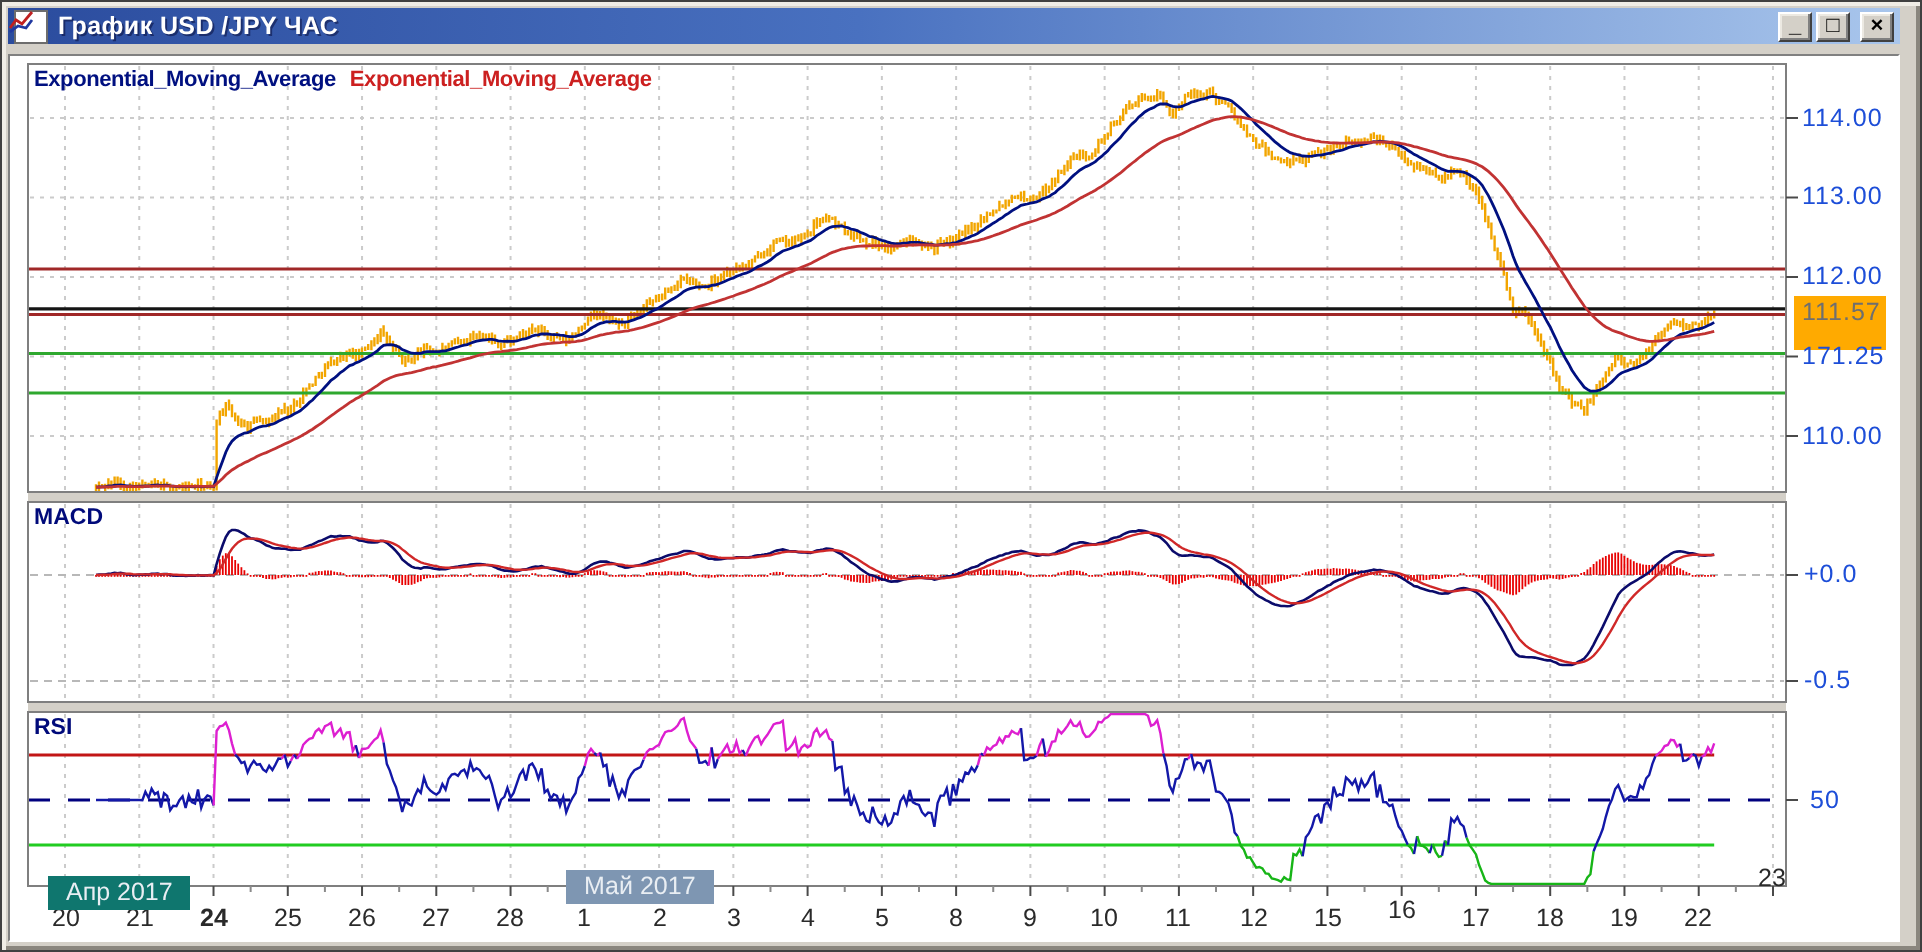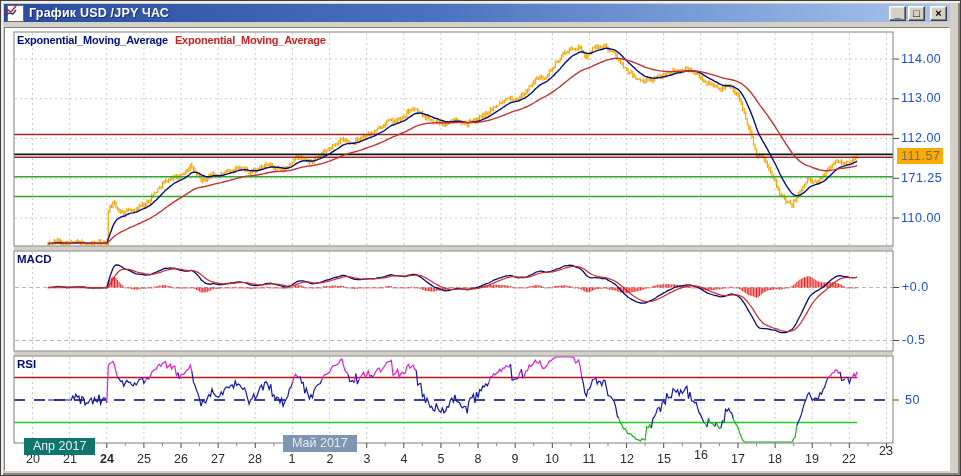--- a/index.html
+++ b/index.html
@@ -20,21 +20,21 @@
   .win-btn.close{margin-left:3px;}
   .client{position:absolute;left:4px;top:27px;right:11px;bottom:5px;background:#ffffff;
     border:1px solid;border-color:#808080 #ffffff #ffffff #808080;z-index:1;}
   .canvas-wrap{position:absolute;inset:0;z-index:2;}
   svg{position:absolute;left:0;top:0;}
   .overlay{position:absolute;z-index:3;pointer-events:none;}
   .legend{left:17px;top:34px;display:flex;gap:7px;font-size:11px;font-weight:bold;letter-spacing:-0.2px;}
   .panel-label{font-size:11.5px;font-weight:bold;color:#000a7a;}
   .ylab{position:absolute;font-size:12.5px;letter-spacing:.5px;color:#1d4ed8;white-space:nowrap;z-index:3;pointer-events:none;}
   .xlab{position:absolute;font-size:12.5px;color:#2a2a2a;width:26px;text-align:center;z-index:3;pointer-events:none;}
-  .price-badge{position:absolute;z-index:3;font-size:12.5px;letter-spacing:.5px;padding:1px 3px 1px 4px;pointer-events:none;}
+  .price-badge{position:absolute;z-index:3;font-size:12.5px;letter-spacing:.5px;padding:1px 3px 12px 4px;pointer-events:none;}
   .month-badge{position:absolute;z-index:3;font-size:12.5px;padding:1px 9px 2px 9px;pointer-events:none;white-space:nowrap;}
 </style>
 </head>
 <body>
 
 <div class="window">
 
   <div class="titlebar">
     <span class="title-icon">
       <svg width="13" height="13">
@@ -824,17 +824,17 @@
       <div class="xlab" style="left:502px;top:452px;">9</div>
       <div class="xlab" style="left:539px;top:452px;">10</div>
       <div class="xlab" style="left:576px;top:452px;">11</div>
       <div class="xlab" style="left:614px;top:452px;">12</div>
       <div class="xlab" style="left:651px;top:452px;">15</div>
       <div class="xlab" style="left:688px;top:448px;">16</div>
       <div class="xlab" style="left:725px;top:452px;">17</div>
       <div class="xlab" style="left:762px;top:452px;">18</div>
       <div class="xlab" style="left:799px;top:452px;">19</div>
       <div class="xlab" style="left:836px;top:452px;">22</div>
-      <div class="xlab" style="left:873px;top:444px;">23</div>
+      <div class="xlab" style="left:873px;top:432px;">23</div>
       <div class="month-badge" style="left:24px;top:438px;background:#0f766e;color:#E9EEF3;">Апр 2017</div>
       <div class="month-badge" style="left:283px;top:435px;background:#7E96B2;color:#E9EEF3;">Май 2017</div>
     </div>
 </div>
 
 </body></html>

